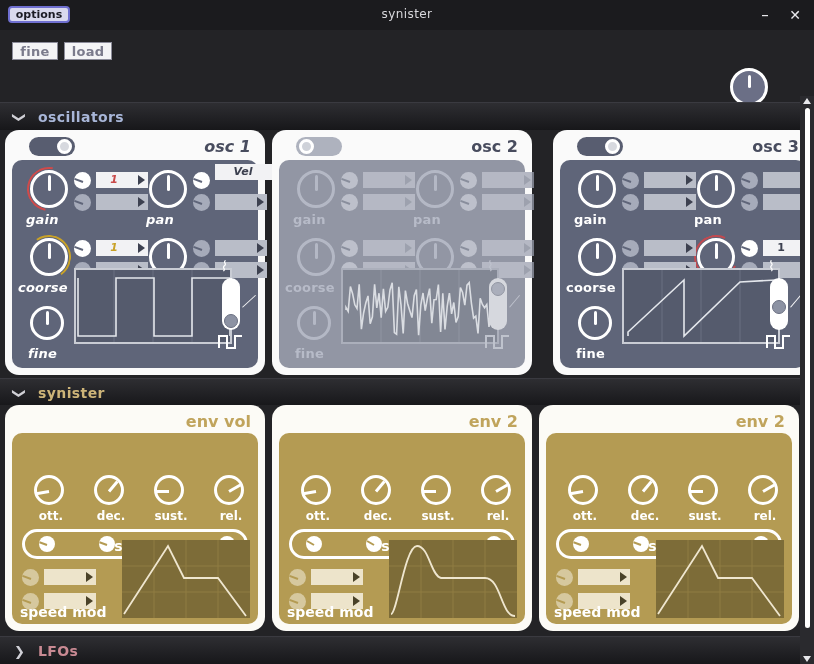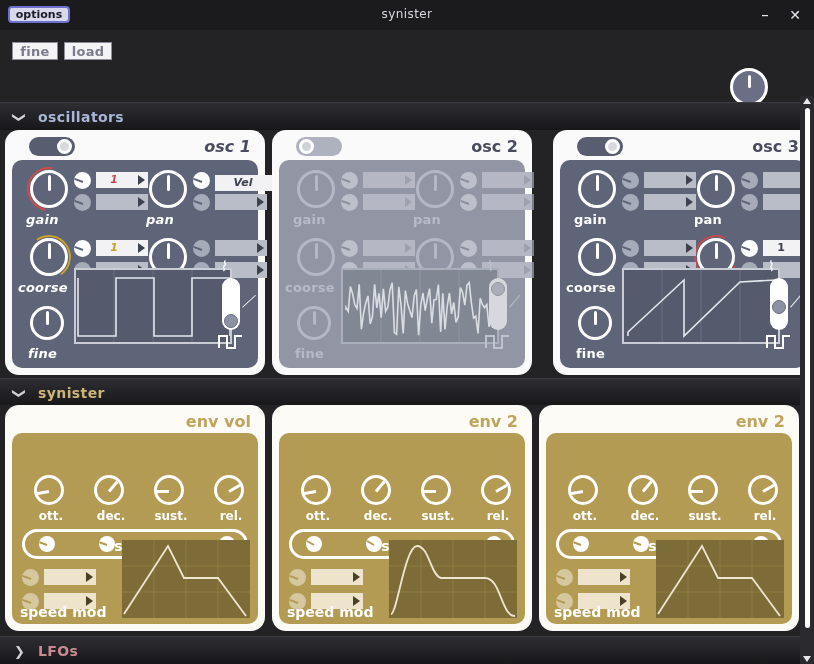--- a/index.html
+++ b/index.html
@@ -367,21 +367,21 @@
           <div class="modknob" style="left: 62px; top: 34px;">
             <div class="wedge" style="transform:rotate(200deg)"></div>
           </div>
           <div class="modslot" style="left: 84px; top: 34px; width: 52px;">
             <div class="val dark"></div>
             <div class="arr"></div>
           </div>
           <div class="modknob lit" style="left: 181px; top: 12px;">
             <div class="wedge" style="transform:rotate(200deg)"></div>
           </div>
-          <div class="modslot lit" style="left: 203px; top: 15px; width: 72px;">
+          <div class="modslot lit" style="left: 203px; top: 4px; width: 72px;">
             <div class="val dark">Vel</div>
             <div class="arr"></div>
           </div>
           <div class="modknob" style="left: 181px; top: 34px;">
             <div class="wedge" style="transform:rotate(200deg)"></div>
           </div>
           <div class="modslot" style="left: 203px; top: 34px; width: 52px;">
             <div class="val dark"></div>
             <div class="arr"></div>
           </div>

